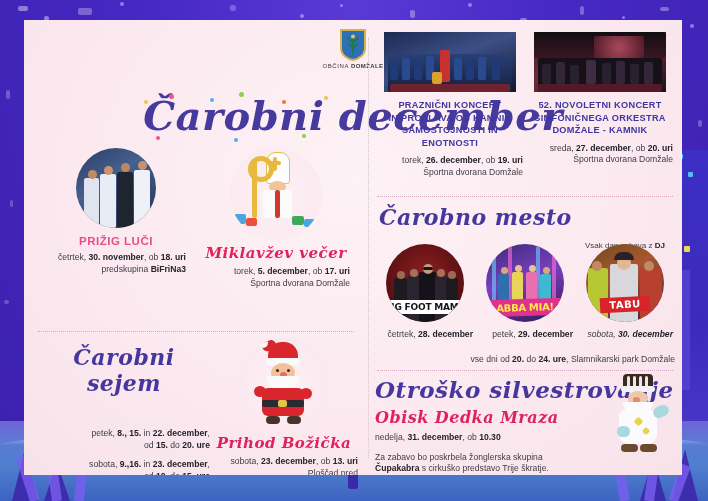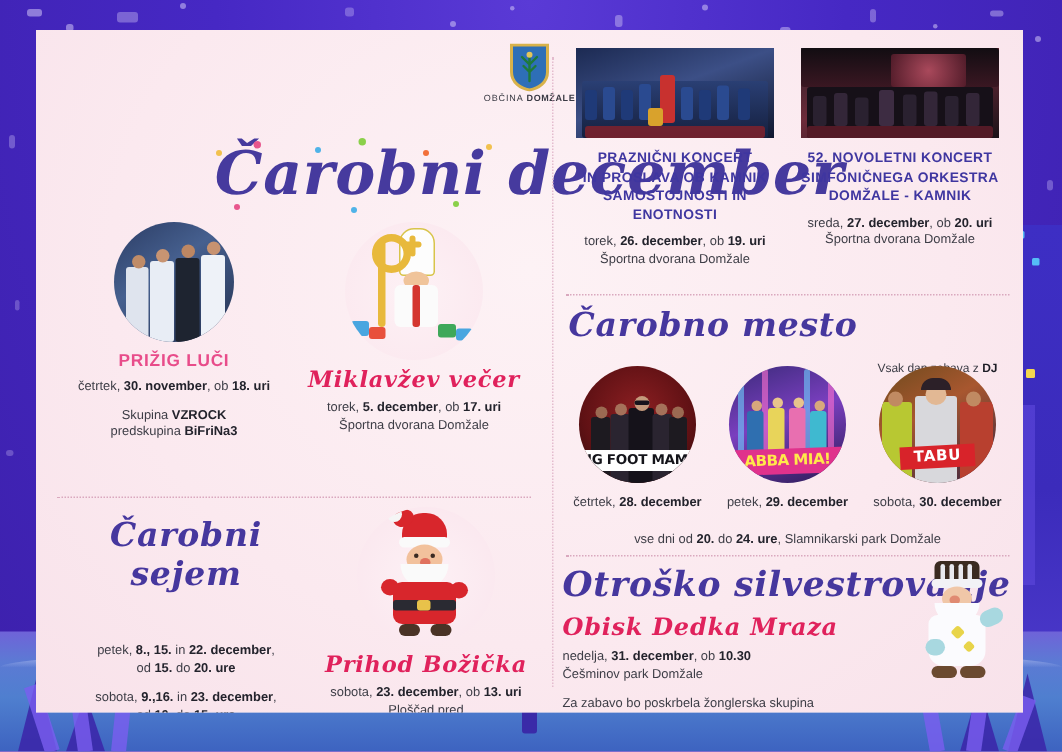--- a/index.html
+++ b/index.html
@@ -50,21 +50,21 @@
   .script{font-family:"DejaVu Serif",serif;font-style:italic;font-weight:bold;
           color:#46379e;letter-spacing:.5px;}
   #mainTitle{position:absolute;left:0;right:0;top:76px;text-align:center;
              font-size:40px;line-height:1;color:#463a9e;}
   .confetti{position:absolute;width:4px;height:4px;border-radius:50%;}
 
   
   .h-pink{color:#e84c8a;font-weight:bold;font-size:11.5px;letter-spacing:.5px;text-align:center;}
   .h-blue{color:#3f36a0;font-weight:bold;font-size:9.2px;letter-spacing:.3px;
           text-align:center;line-height:12.5px;}
-  .meta{font-size:8.6px;color:#3d3d46;text-align:center;line-height:11.5px;}
+  .meta{font-size:8.6px;color:#3d3d46;text-align:right;line-height:11.5px;}
   .meta b{font-weight:bold;color:#23232c;}
 
   .divider{border-top:1px dotted #d9a8be;height:0;}
 
   
   .circle{border-radius:50%;overflow:hidden;position:relative;}
   .rect{overflow:hidden;position:relative;}
 
   
   .ph-band{background:linear-gradient(145deg,#2b3c64 0%,#46608f 40%,#243150 100%);}
@@ -182,23 +182,20 @@
         <div class="figblk" style="left:58px;top:22px;width:16px;height:58px;background:#eef2f8;"></div>
         <div class="figblk" style="left:12px;top:22px;width:9px;height:9px;border-radius:50%;background:#c08c68;"></div>
         <div class="figblk" style="left:28px;top:18px;width:9px;height:9px;border-radius:50%;background:#c89472;"></div>
         <div class="figblk" style="left:45px;top:15px;width:9px;height:9px;border-radius:50%;background:#bd8763;"></div>
         <div class="figblk" style="left:62px;top:13px;width:9px;height:9px;border-radius:50%;background:#c79270;"></div>
       </div>
       <div class="h-pink" style="margin-top:7px;">PRIŽIG LUČI</div>
       <div class="meta" style="margin-top:5px;">
         <span>četrtek, </span><b>30. november</b><span>, ob </span><b>18. uri</b>
       </div>
-      <div class="meta" style="margin-top:7px;">
-        <span>Skupina </span><b>VZROCK</b>
-      </div>
       <div class="meta">
         <span>predskupina </span><b>BiFriNa3</b>
       </div>
     </div>
 
     <div style="position:absolute;left:178px;top:128px;width:148px;">
       <div class="circle" style="width:92px;height:92px;margin:0 auto;background:radial-gradient(circle,#fdf1f5 0%,#fbe7ee 100%);">
         <div class="figblk" style="left:36px;top:4px;width:22px;height:30px;background:#fdfdfd;border:1px solid #d8c44a;border-radius:10px 10px 3px 3px;"></div>
         <div class="figblk" style="left:43px;top:9px;width:4px;height:14px;background:#e8b93c;"></div>
         <div class="figblk" style="left:39px;top:13px;width:12px;height:4px;background:#e8b93c;"></div>
@@ -379,39 +376,38 @@
         <div class="circle ph-tabu" style="width:78px;height:78px;margin:0 auto;">
           <div class="figblk" style="left:2px;top:24px;width:20px;height:54px;background:#b8c832;"></div>
           <div class="figblk" style="left:24px;top:20px;width:28px;height:58px;background:#d8d8dc;"></div>
           <div class="figblk" style="left:54px;top:24px;width:22px;height:54px;background:#b8402f;"></div>
           <div class="figblk" style="left:6px;top:17px;width:10px;height:10px;border-radius:50%;background:#c08a62;"></div>
           <div class="figblk" style="left:31px;top:12px;width:14px;height:14px;border-radius:50%;background:#e2b894;"></div>
           <div class="figblk" style="left:58px;top:17px;width:10px;height:10px;border-radius:50%;background:#c08a62;"></div>
           <div class="figblk" style="left:28px;top:8px;width:20px;height:8px;border-radius:8px 8px 0 0;background:#2c2028;"></div>
           <div class="labelred" style="left:14px;bottom:10px;width:50px;padding:2px 0;font-size:10px;transform:rotate(-3deg);">TABU</div>
         </div>
-        <div class="meta" style="margin-top:7px;">
+        <div class="meta" style="margin-top:7px;font-style:italic;">
           <span>sobota, </span><b>30. december</b>
         </div>
       </div>
 
       <div class="meta" style="position:absolute;left:0;top:152px;width:300px;">
         <span>vse dni od </span><b>20.</b><span> do </span><b>24. ure</b><span>, Slamnikarski park Domžale</span>
       </div>
     </div>
 
     <div class="divider" style="position:absolute;left:8px;top:350px;width:296px;"></div>
 
     <div style="position:absolute;left:6px;top:356px;width:300px;">
       <div class="script" style="font-size:23px;">Otroško silvestrovanje</div>
       <div class="script scriptRed" style="font-size:16px;margin-top:5px;">Obisk Dedka Mraza</div>
       <div class="meta left" style="text-align:left;margin-top:5px;">
         <span>nedelja, </span><b>31. december</b><span>, ob </span><b>10.30</b>
       </div>
-      <div class="meta" style="text-align:left;">Češminov park Domžale</div>
       <div class="meta" style="text-align:left;margin-top:8px;">Za zabavo bo poskrbela žonglerska skupina</div>
       <div class="meta" style="text-align:left;">
         <b>Čupakabra</b><span> s cirkuško predstavo Trije škratje.</span>
       </div>
 
       <div style="position:absolute;right:4px;top:-2px;width:66px;height:82px;">
         <div class="figblk" style="left:18px;top:0;width:30px;height:14px;background:#3a2a20;border-radius:4px 4px 0 0;"></div>
         <div class="figblk" style="left:22px;top:2px;width:3px;height:11px;background:#e8e8ee;"></div>
         <div class="figblk" style="left:28px;top:2px;width:3px;height:11px;background:#e8e8ee;"></div>
         <div class="figblk" style="left:34px;top:2px;width:3px;height:11px;background:#e8e8ee;"></div>

